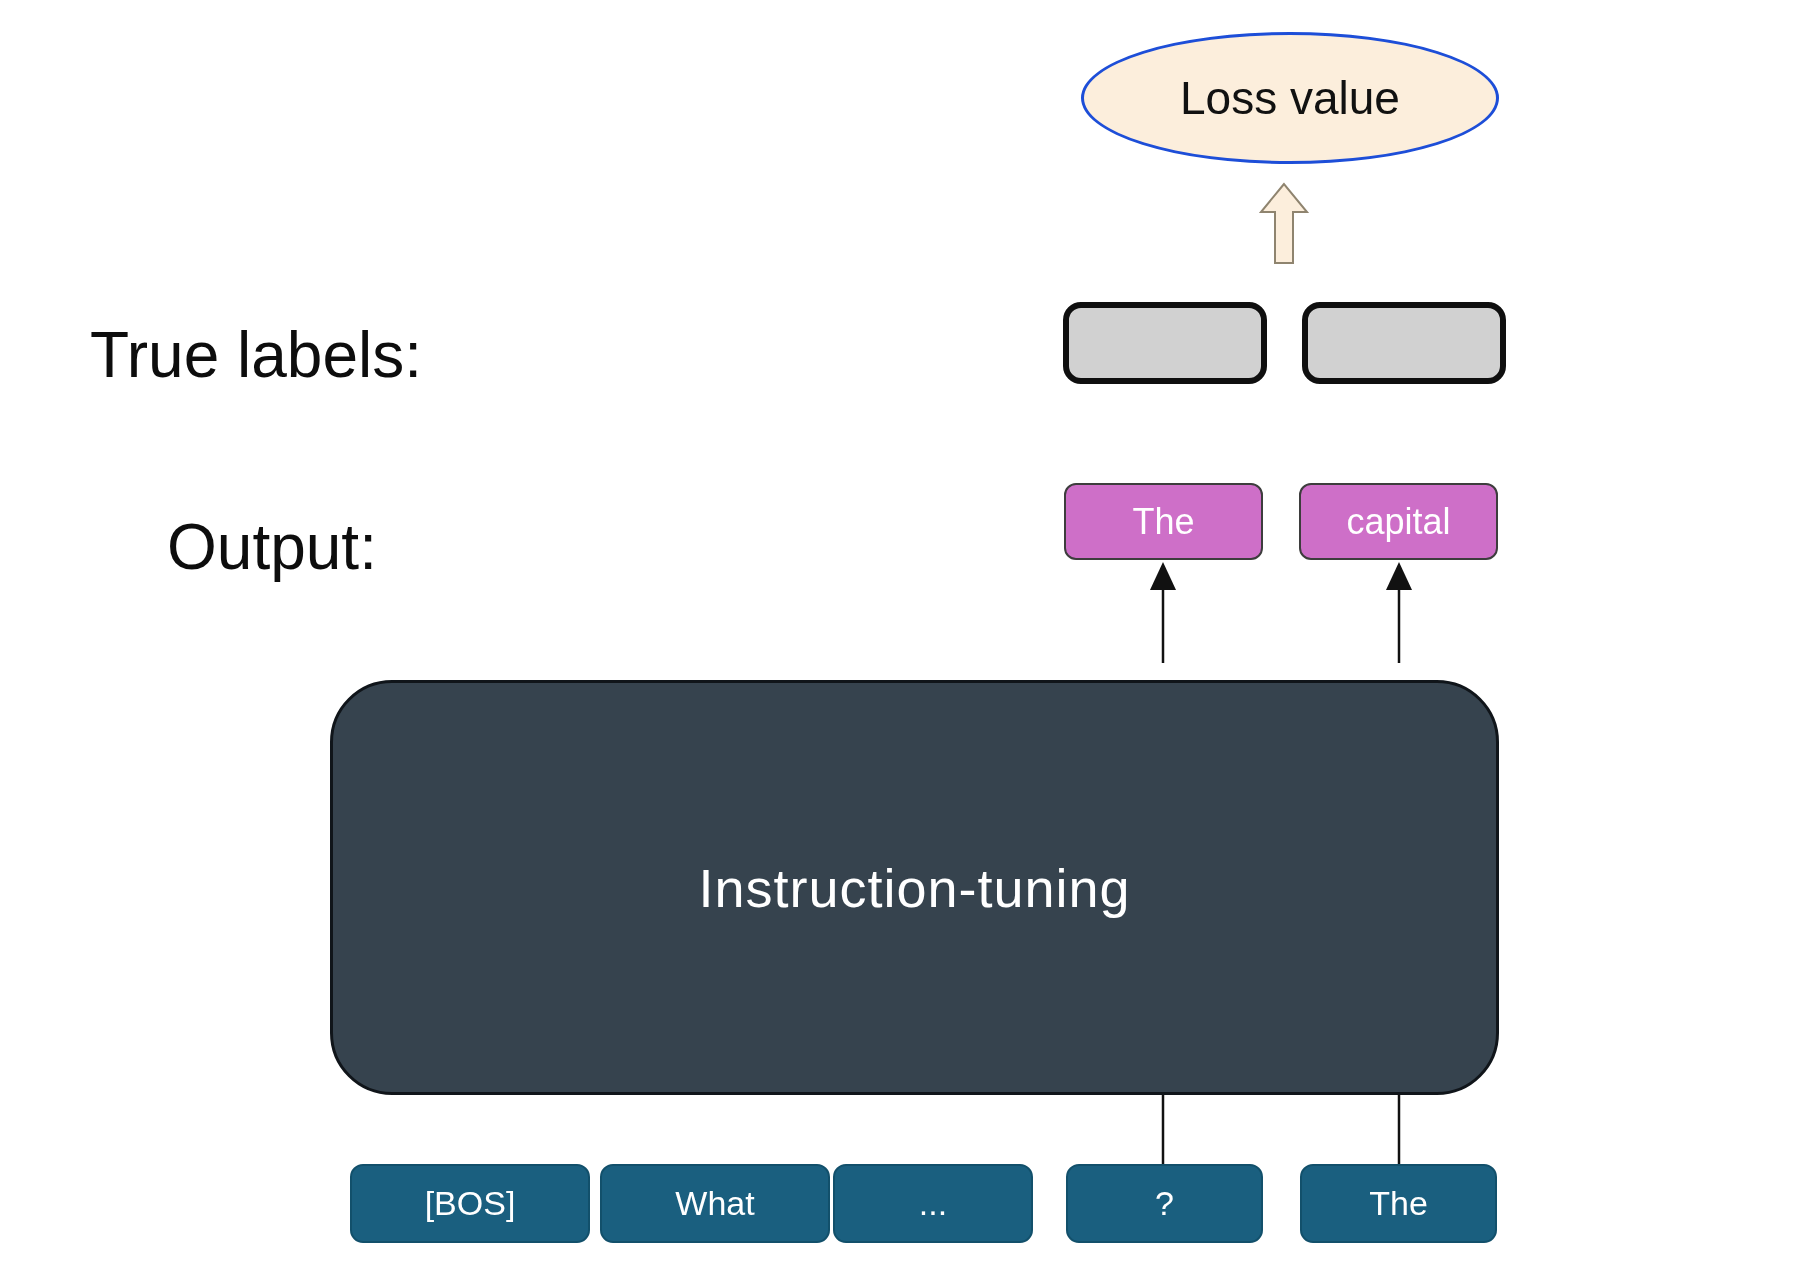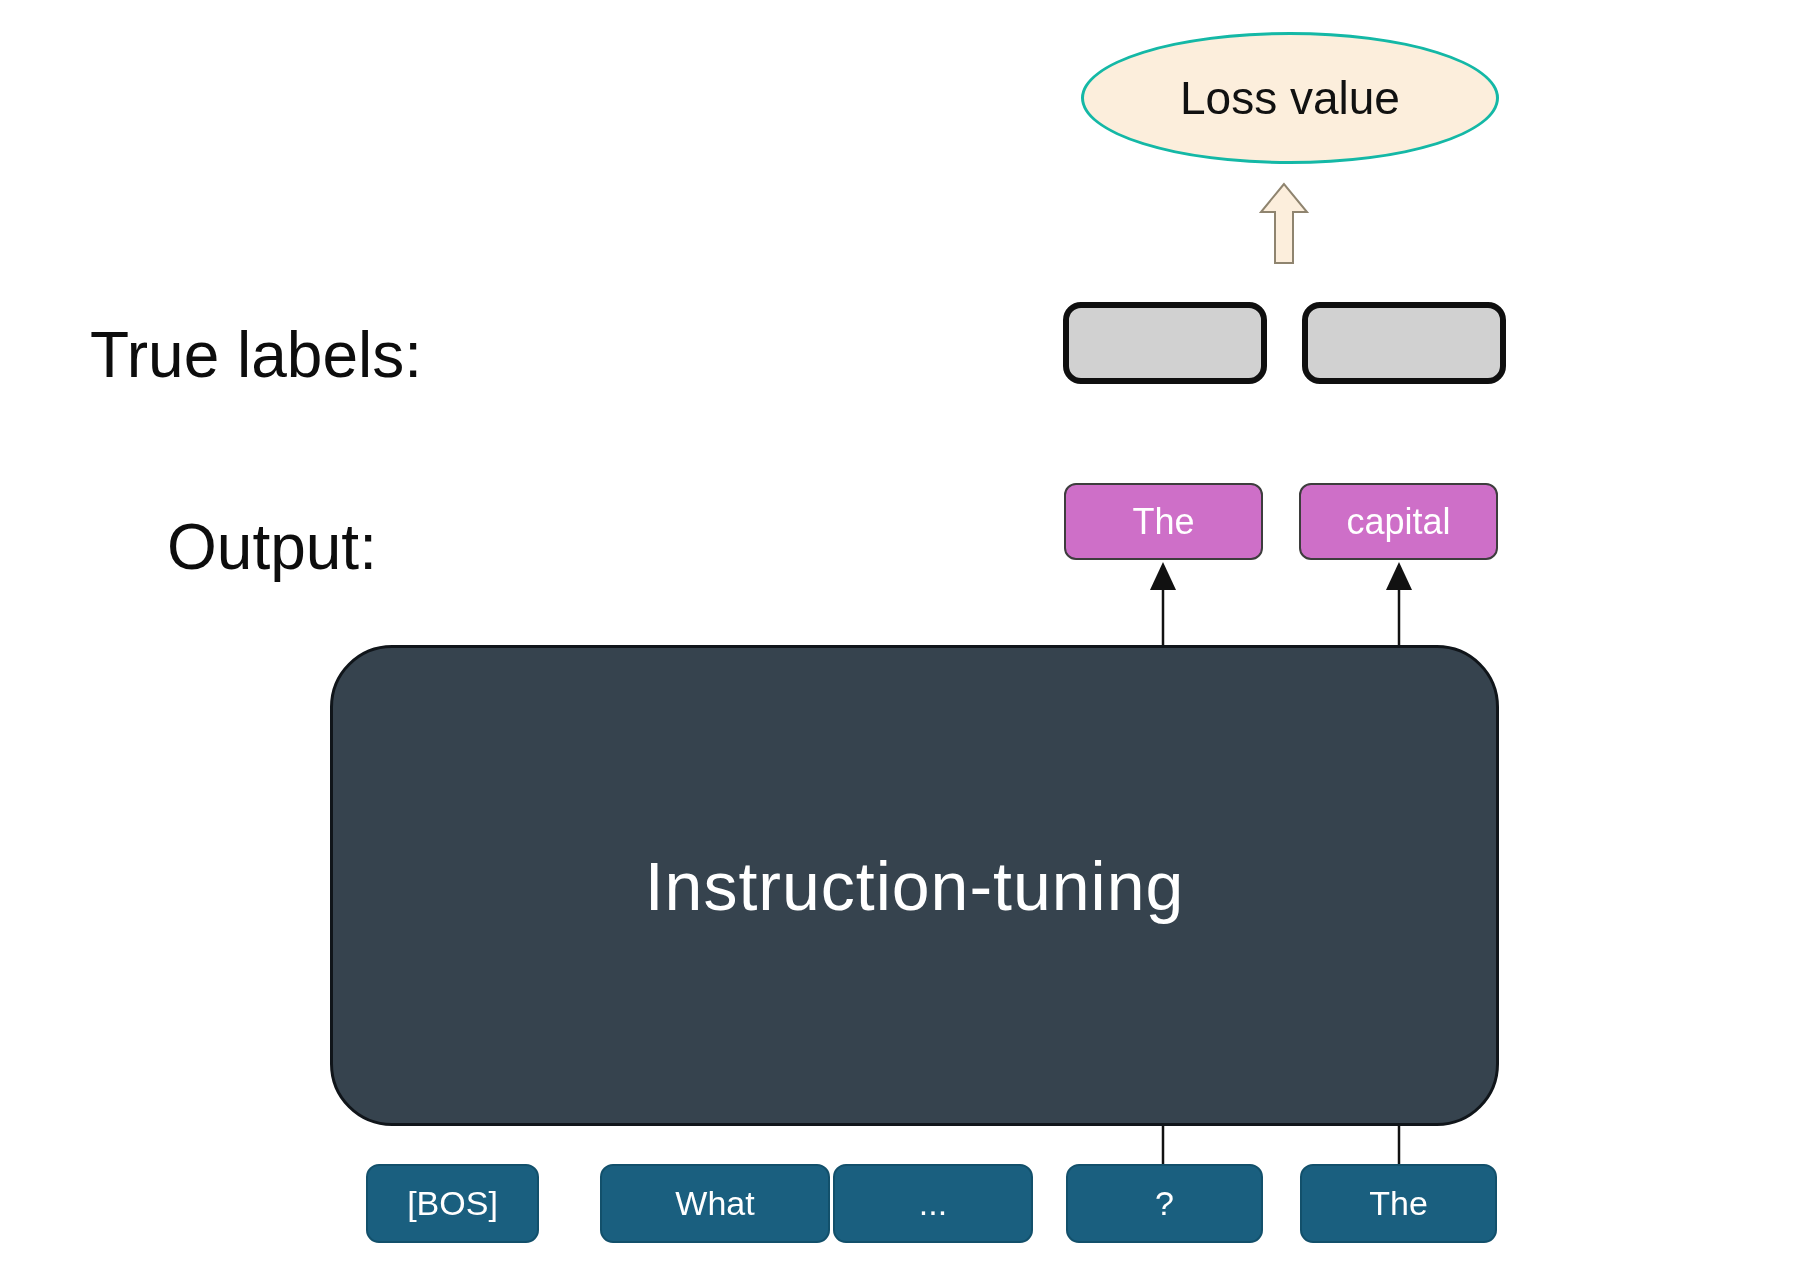--- a/index.html
+++ b/index.html
@@ -9,21 +9,21 @@
     background:#ffffff;
     font-family:"Liberation Sans", sans-serif;
     overflow:hidden;
   }
   .abs{position:absolute;box-sizing:border-box;}
   .center{display:flex;align-items:center;justify-content:center;}
 
   .loss-ellipse{
     left:1081px;top:32px;width:418px;height:132px;
     background:var(--cream,#FCEEDC);
-    border:3px solid #14b8a6;
+    border:3px solid #1d4ed8;
     border-radius:50%;
     font-size:46px;color:#111;
   }
 
   .true-label-box{
     top:302px;width:204px;height:82px;
     background:var(--gray,#D1D1D1);
     border:6px solid #0f0f0f;
     border-radius:18px;
   }
@@ -40,36 +40,36 @@
     top:483px;width:199px;height:77px;
     background:var(--pink,#CE6FC8);
     border:2px solid #3d3d3d;
     border-radius:12px;
     color:#ffffff;font-size:36px;
   }
   .pk-1{left:1064px;}
   .pk-2{left:1299px;}
 
   .model-box{
-    left:330px;top:645px;width:1169px;height:481px;
+    left:330px;top:680px;width:1169px;height:415px;
     background:var(--slate,#36434E);
     border:3px solid #10151a;
     border-radius:62px;
-    color:#ffffff;font-size:68px;
+    color:#ffffff;font-size:54px;
     letter-spacing:1px;
   }
 
   .input-box{
     top:1164px;height:79px;
     background:var(--teal,#1A5F7F);
     border:2px solid #12506b;
     border-radius:13px;
     color:#ffffff;font-size:34px;
   }
-  .in-1{left:366px;width:173px;}
+  .in-1{left:350px;width:240px;}
   .in-2{left:600px;width:230px;}
   .in-3{left:833px;width:200px;}
   .in-4{left:1066px;width:197px;}
   .in-5{left:1300px;width:197px;}
 
   svg.overlay{position:absolute;left:0;top:0;pointer-events:none;}
 </style>
 </head>
 <body>
 

